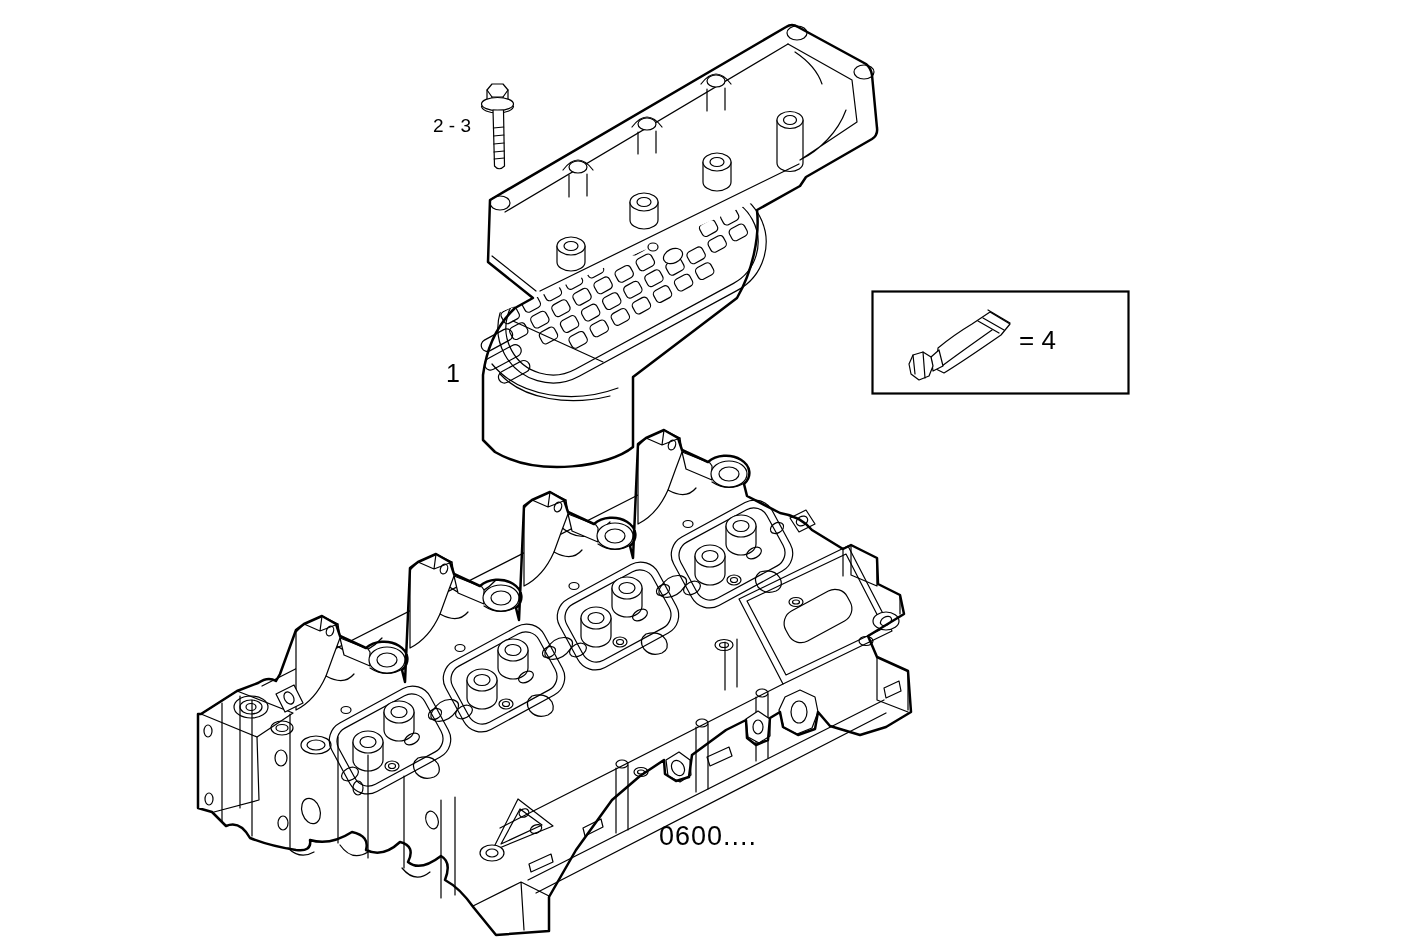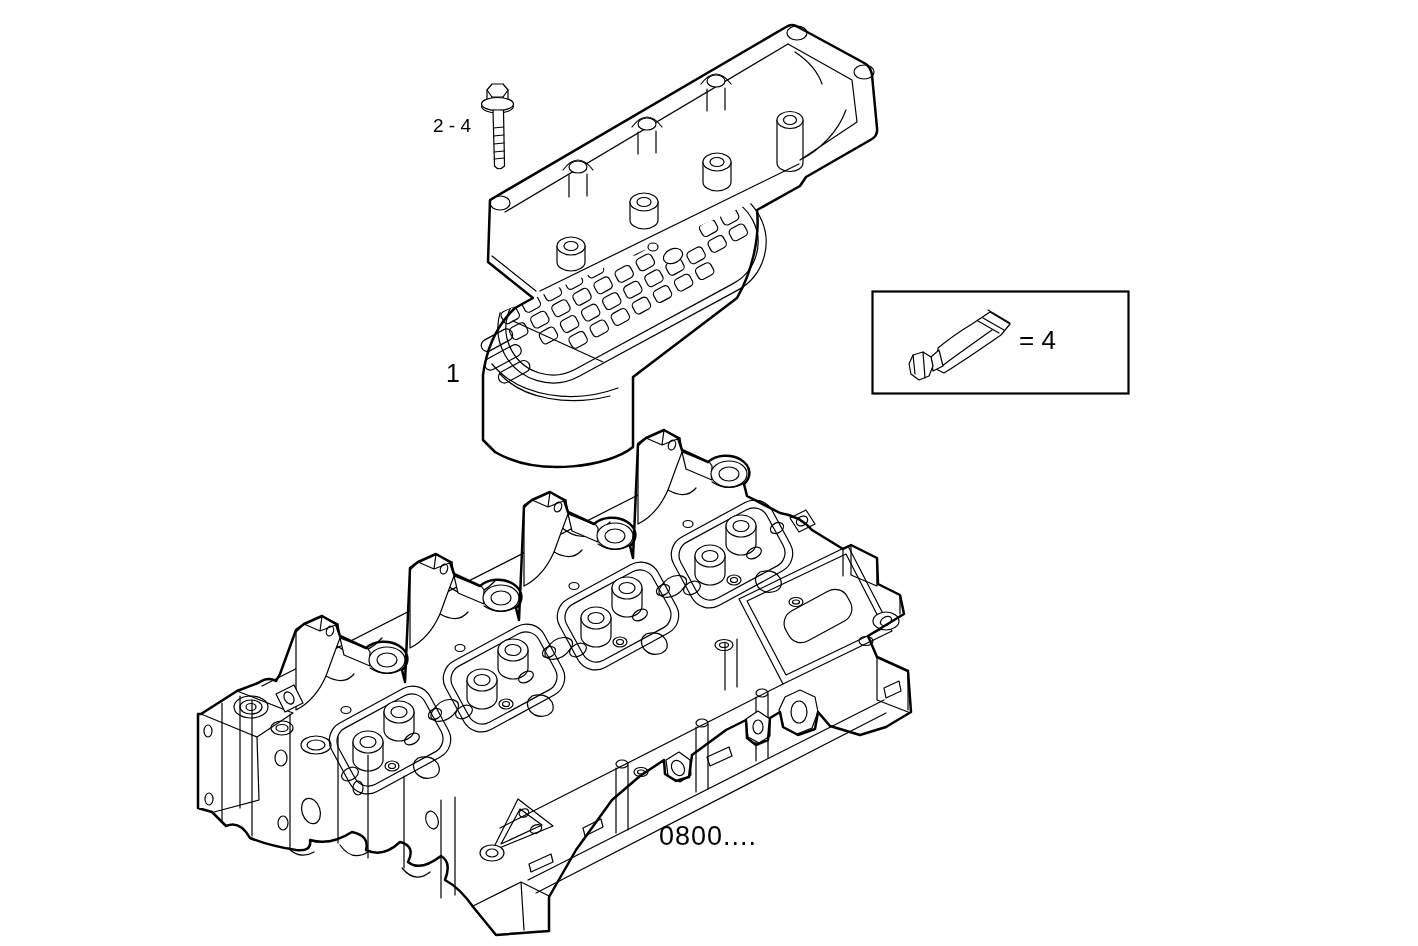--- a/index.html
+++ b/index.html
@@ -268,18 +268,18 @@
           <ellipse class="s" cx="641" cy="772" rx="3.5" ry="2"></ellipse>
       <path class="s" d="M 583 828 L 601 819 L 603 827 L 585 836 Z M 707 757 L 729 747 L 732 756 L 710 766 Z M 529 864 L 551 854 L 553 862 L 531 872 Z"></path>
       <path class="sw" d="M 790 518 L 806 510 L 815 524 L 799 532 Z"></path>
       <ellipse class="s" cx="802" cy="521" rx="6" ry="4.5" transform="rotate(-28 802 521)"></ellipse>
     </g>
 
     <path class="s2" d="M 201 714 L 237 691 L 258 683 Q 268 676 276 681 L 280 674 L 296 630 L 304 624 L 322 616 L 336 624 L 340 636 L 366 648 A 19 14 0 0 1 402 670 L 405 682 L 410 568 L 418 562 L 436 554 L 450 562 L 454 574 L 480 586 A 19 14 0 0 1 516 608 L 519 620 L 524 506 L 532 500 L 550 492 L 564 500 L 568 512 L 594 524 A 19 14 0 0 1 630 546 L 633 558 L 638 444 L 646 438 L 664 430 L 678 438 L 682 450 L 708 462 A 19 14 0 0 1 744 484 L 747 496 L 780 513 Q 800 516 812 530 L 843 549 L 851 545 L 877 558 L 878 584 L 900 595 L 904 614 L 868 636 L 877 657 L 908 671 L 911 712 L 886 727 L 860 735 L 830 726 L 818 712 L 815 729 L 798 735 L 783 727 L 780 712 L 770 718 L 768 740 L 756 745 L 747 738 L 746 720 L 726 730 L 692 755 L 689 777 L 676 781 L 665 774 L 664 760 L 640 776 L 612 800 L 576 850 L 549 897 L 549 931 L 496 935 L 474 908 Q 460 888 445 880 Q 452 862 441 856 Q 420 872 408 862 Q 416 846 400 842 Q 383 858 366 850 Q 370 836 352 832 Q 330 846 310 840 Q 312 852 296 850 Q 270 846 250 838 Q 240 820 226 826 L 212 812 L 198 808 L 198 714 Z"></path>
   </g>
 </svg>
 
-<div class="callout co-bolt">2 - 4</div>
+<div class="callout co-bolt">2 - 3</div>
 <div class="callout co-manifold">1</div>
 <div class="callout co-sealant">= 4</div>
-<div class="callout co-head">0800....</div>
+<div class="callout co-head">0600....</div>
 
 </div>
 
 </body></html>

